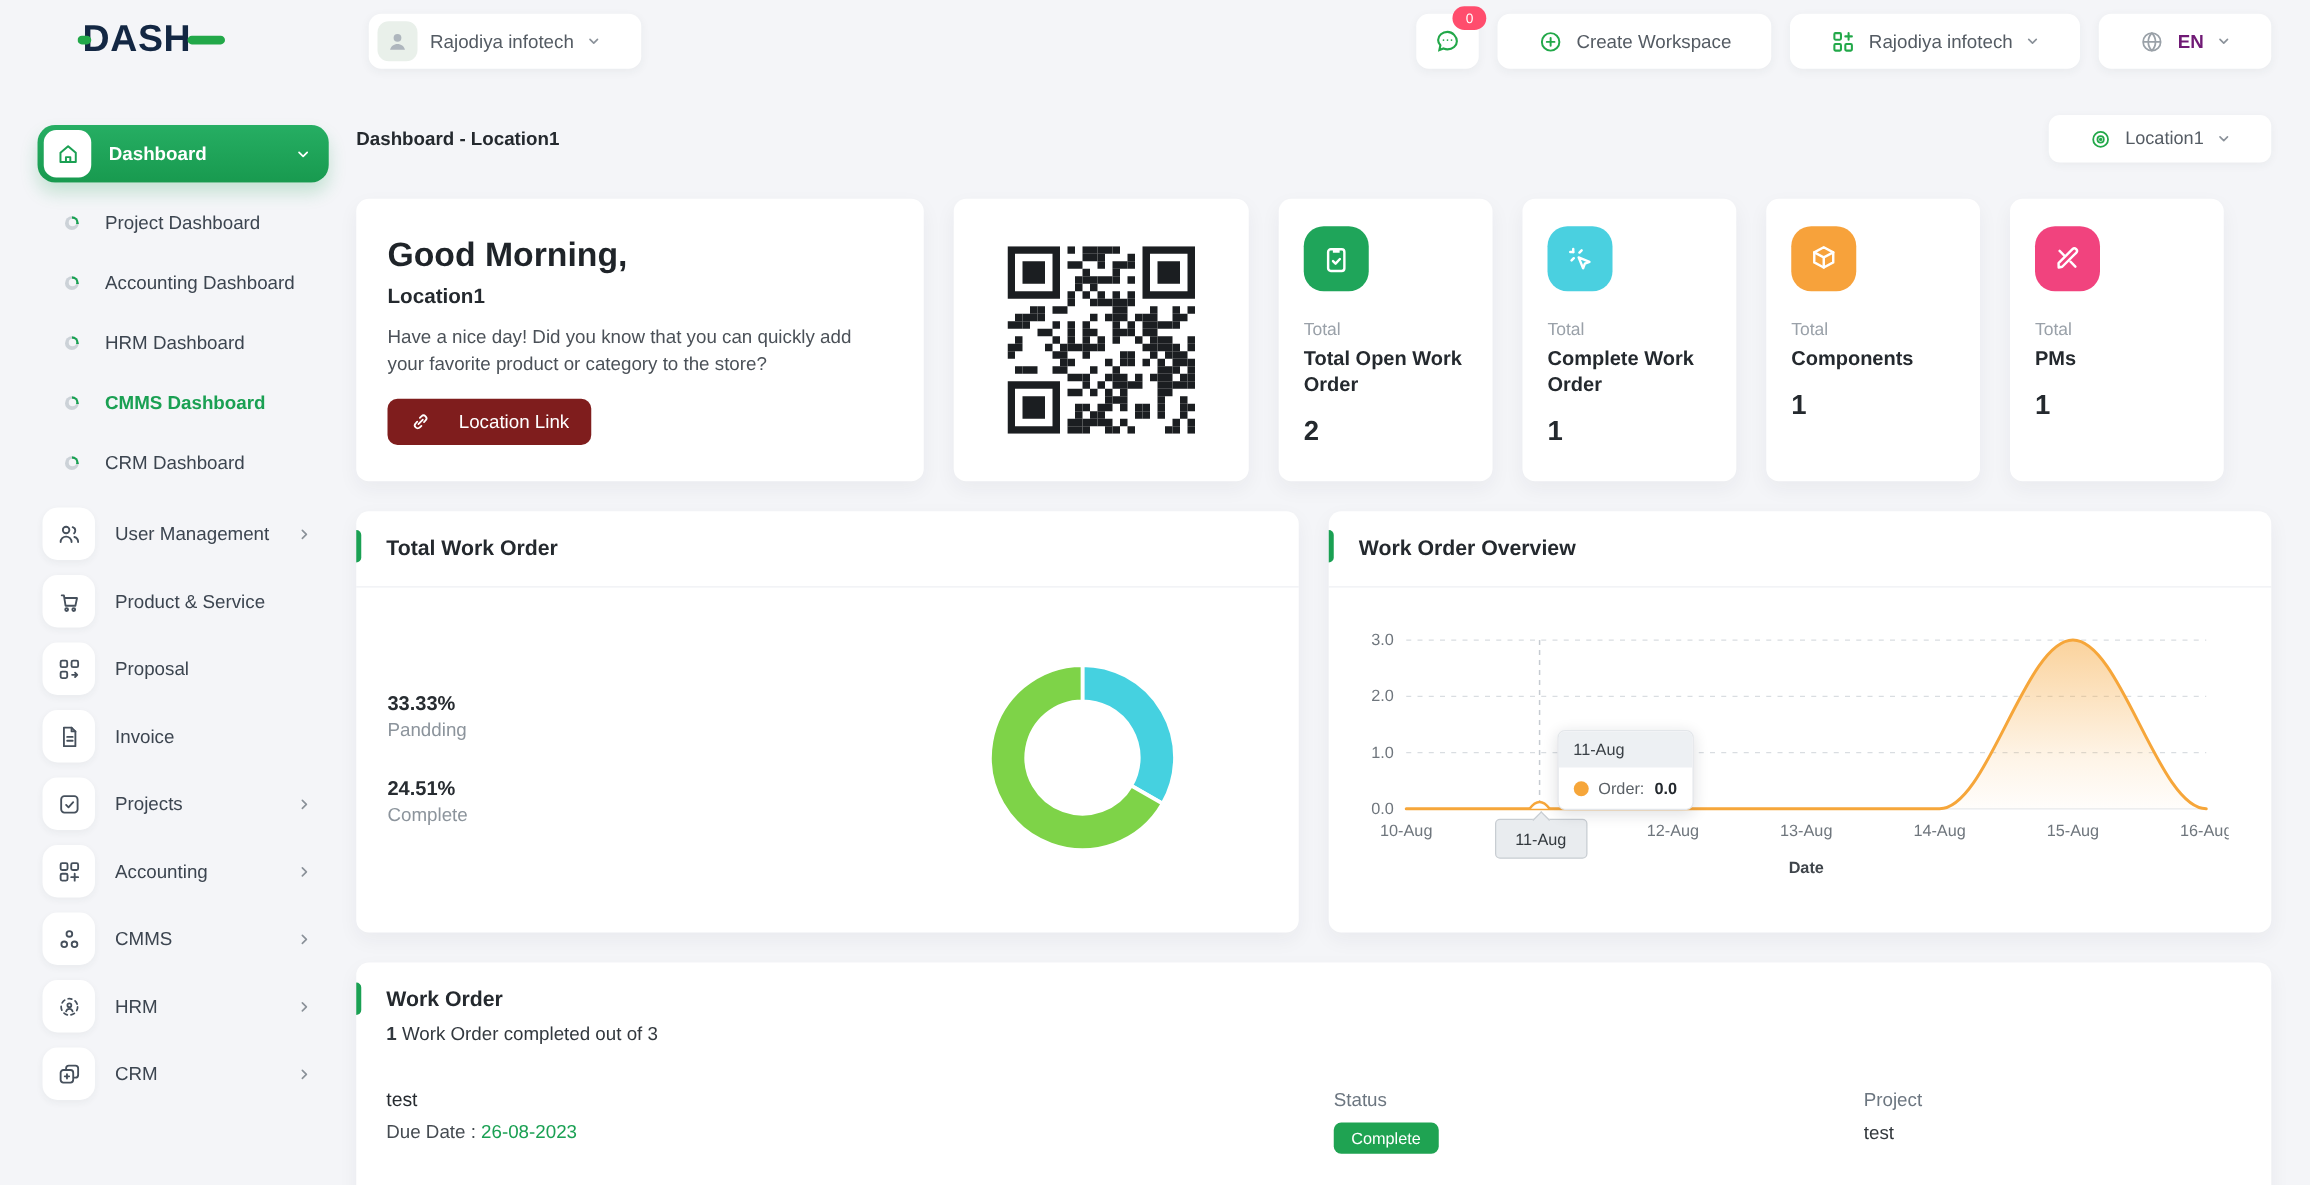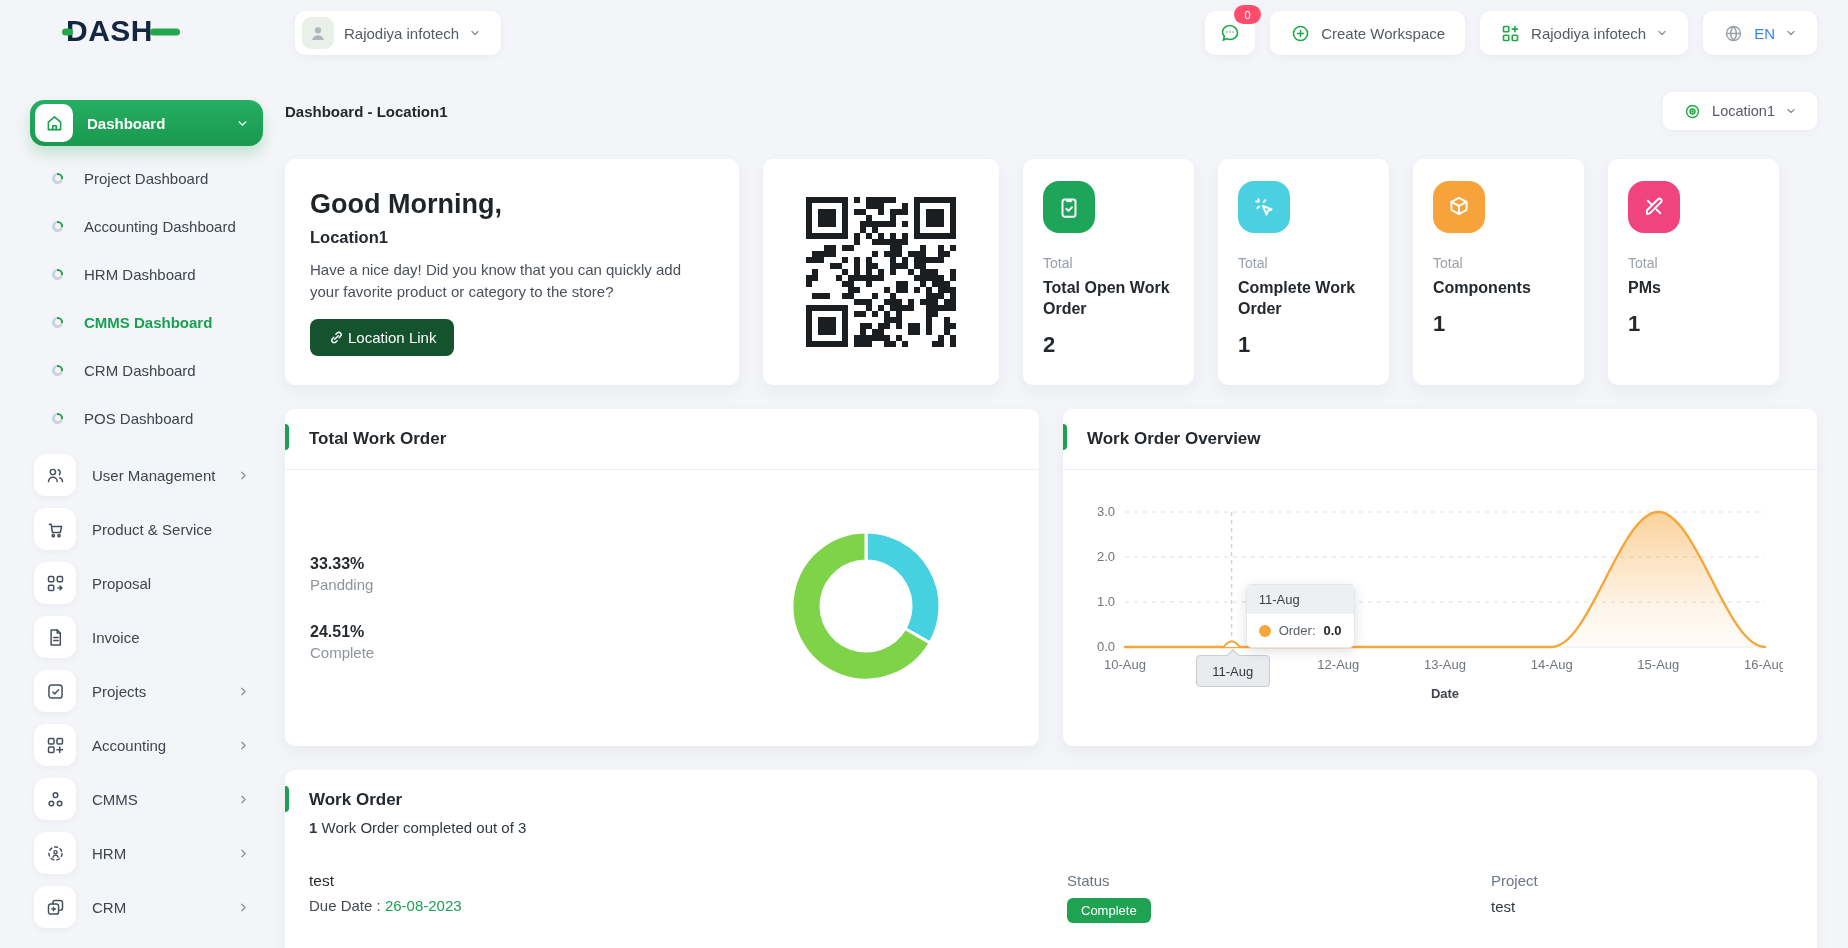--- a/index.html
+++ b/index.html
@@ -2,34 +2,34 @@
 <html><head>
 <meta charset="utf-8">
 <style>
   html,body{margin:0;padding:0}
   body{
     width:1848px;height:948px;overflow:hidden;position:relative;
     background:#f4f5f8;font-family:"Liberation Sans",sans-serif;color:#32383e;
     -webkit-font-smoothing:antialiased;
   }
   .pill{background:#fff;border-radius:10px;display:flex;align-items:center;gap:10px;
-    padding:0 20px;height:44px;color:#545b63;font-size:15px;
+    padding:0 32px;height:44px;color:#545b63;font-size:15px;
     box-shadow:0 2px 8px rgba(40,50,60,.05);cursor:pointer;white-space:nowrap}
   .chev{flex:none;display:flex;align-items:center;color:#8a9199}
   
   .topbar{position:absolute;top:0;left:0;width:100%;height:66px}
   .logo{position:absolute;left:62px;top:13px}
   .ws-pill{position:absolute;left:295px;top:11px;padding-left:7px}
   .avatar{width:32px;height:32px;border-radius:9px;background:#e9f0ea;display:flex;
     align-items:center;justify-content:center;overflow:hidden;flex:none}
   .top-right{position:absolute;right:31px;top:11px;display:flex;gap:15px;align-items:center}
   .icon-btn{width:50px;justify-content:center;padding:0;position:relative}
   .badge{position:absolute;top:-6px;right:-6px;min-width:19px;height:19px;border-radius:10px;
     background:#ff4d6d;color:#fff;font-size:11px;display:flex;align-items:center;justify-content:center;padding:0 4px}
-  .lang-code{color:#3b82f6;font-weight:400}
+  .lang-code{color:#701a75;font-weight:700}
   
   .sidebar{position:absolute;top:75px;left:16px;width:270px;bottom:0}
   .side-active{margin:25px 0 0 14px;width:228px;height:46px;border-radius:14px;
     background:linear-gradient(180deg,#26ae63,#189a4f);display:flex;align-items:center;gap:14px;
     padding-left:5px;color:#fff;font-weight:700;font-size:15px;cursor:pointer;
     box-shadow:0 8px 14px rgba(26,160,83,.22)}
   .side-active .tile{width:38px;height:38px;border-radius:10px;background:#fff;display:flex;
     align-items:center;justify-content:center;flex:none}
   .side-active .chev{margin-left:auto;margin-right:14px;color:#fff}
   .sub-list{margin-top:8px}
@@ -51,21 +51,21 @@
   .page-head{display:flex;justify-content:space-between;align-items:center;margin-top:14px;height:44px}
   .page-title{font-size:15px;font-weight:700;color:#24292e}
   .loc-pill{height:38px;border-radius:9px;font-size:14.5px}
   .card{background:#fff;border-radius:10px;box-shadow:0 6px 16px rgba(33,43,54,.05)}
   .row1{display:flex;gap:24px;margin-top:26px}
   .row1 .card{height:226px}
   .greet{width:454px;padding:30px 25px;box-sizing:border-box}
   .greet h2{margin:0;font-size:27px;font-weight:700;color:#1f2429}
   .greet h3{margin:8px 0 0;font-size:16.5px;font-weight:700;color:#24292e}
   .greet p{margin:12px 0 0;font-size:15px;line-height:1.45;color:#4b5158;max-width:398px}
-  .greet .btn{margin-top:16px;display:inline-flex;align-items:flex-end;gap:3px;background:#14532d;
+  .greet .btn{margin-top:16px;display:inline-flex;align-items:flex-end;gap:22px;background:#7f1d1d;
     color:#fff;font-size:15px;border:none;border-radius:8px;padding:10px 18px;cursor:pointer}
   .qr-card{width:236px;display:flex;align-items:center;justify-content:center}
   .stat{width:171px;padding:22px 20px;box-sizing:border-box}
   .stat .tile{width:52px;height:52px;border-radius:16px;display:flex;align-items:center;justify-content:center}
   .stat .kicker{margin-top:22px;font-size:14px;color:#9aa1a9}
   .stat .name{margin-top:7px;font-size:16px;font-weight:700;color:#24292e;line-height:1.3}
   .stat .val{margin-top:12px;font-size:22px;font-weight:700;color:#24292e}
   .row2{display:flex;gap:24px;margin-top:24px}
   .row2 .card{height:337px;box-sizing:border-box}
   .card-head{position:relative;padding:20px 24px;border-bottom:1px solid #eef0f3}
@@ -211,24 +211,20 @@
       <span class="bullet"></span>
       <span>HRM Dashboard</span>
     </div>
     <div class="sub-item active">
       <span class="bullet"></span>
       <span>CMMS Dashboard</span>
     </div>
     <div class="sub-item">
       <span class="bullet"></span>
       <span>CRM Dashboard</span>
-    </div>
-    <div class="sub-item">
-      <span class="bullet"></span>
-      <span>POS Dashboard</span>
     </div>
   </div>
 
   <div class="menu-list">
     <div class="menu-item">
       <span class="tile">
         <svg width="21" height="21" viewBox="0 0 24 24" fill="none" stroke="currentColor" stroke-width="1.7" stroke-linecap="round">
           <circle cx="9" cy="8" r="3"></circle>
             <path d="M4 19c0-2.8 2.2-5 5-5s5 2.2 5 5"></path>
           <path d="M15 5.4c1.4.4 2.4 1.7 2.4 3.2 0 1-.4 1.8-1.1 2.5"></path>

